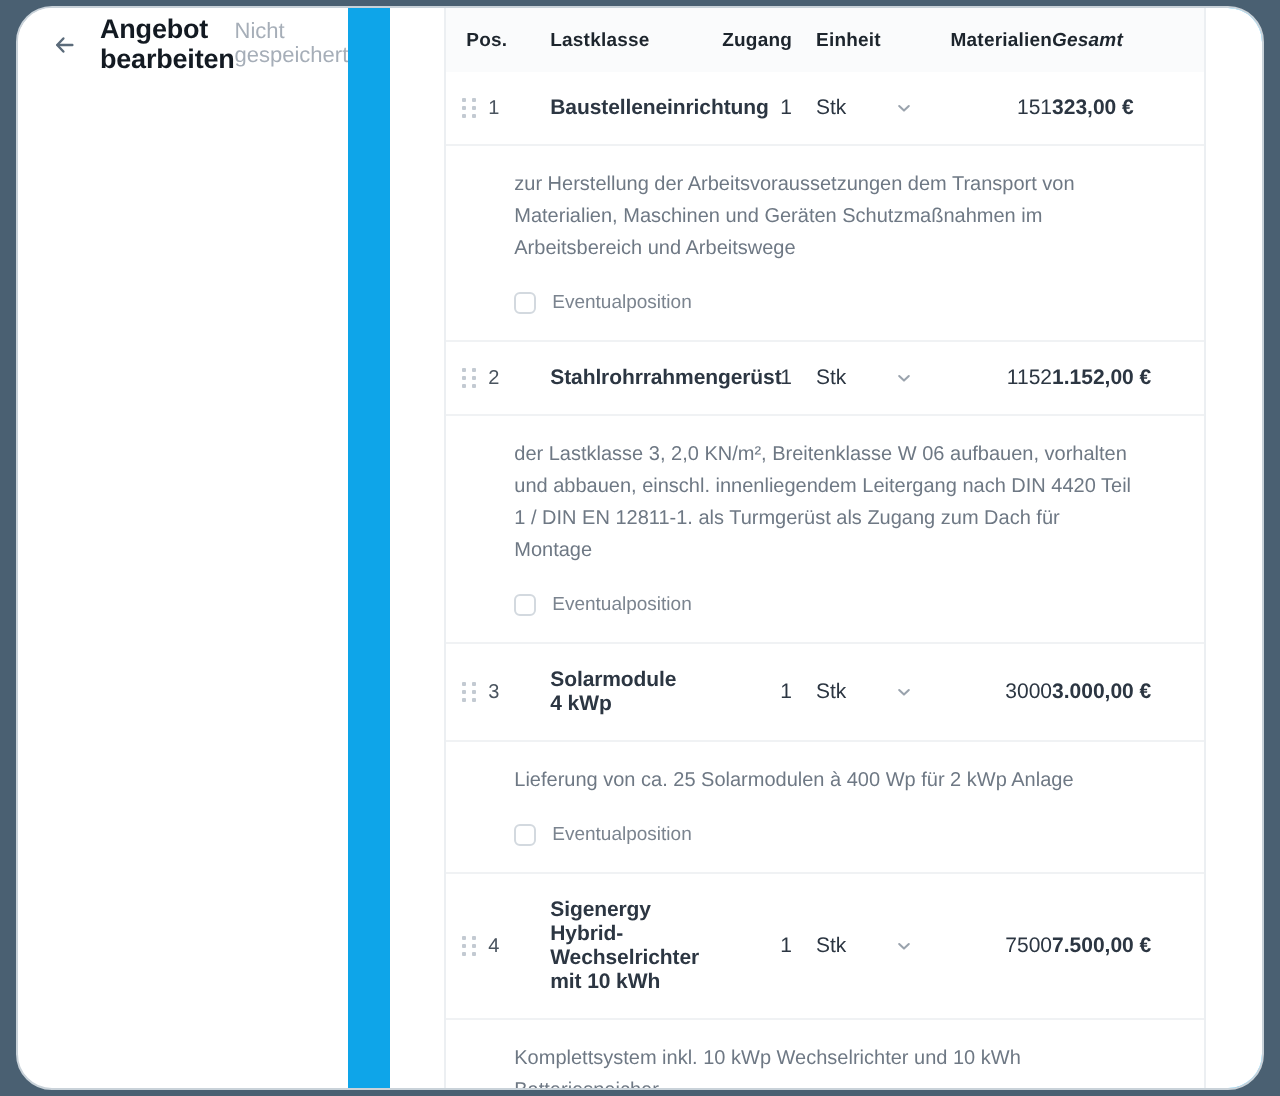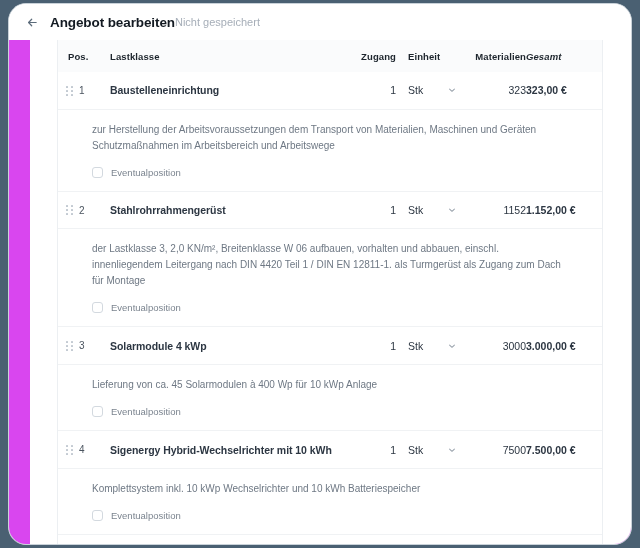--- a/index.html
+++ b/index.html
@@ -17,21 +17,21 @@
     position: absolute;
     left: 8px;
     top: 3px;
     width: 624px;
     height: 542px;
     background: #ffffff;
     border-radius: 18px;
     border: 1px solid #c9d2d9;
     overflow: hidden;
     display: flex;
-    flex-direction: column;
+    flex-direction: row;
   }
 
   .titlebar {
     height: 36px;
     flex: 0 0 36px;
     background: #ffffff;
     display: flex;
     align-items: center;
     padding: 0 0 0 10px;
   }
@@ -58,21 +58,21 @@
 
   .title-status {
     font-size: 11px;
     color: #a6aeb8;
   }
 
   
   .body-area {
     flex: 1 1 auto;
     display: flex;
-    background: #d946ef;
+    background: #0ea5e9;
     min-height: 0;
     padding-left: 21px;
   }
 
   .rail-left {
     flex: 0 0 28px;
     background: #ffffff;
     border-right: 1px solid #eceff2;
   }
   .rail-right {
@@ -266,21 +266,21 @@
               <td class="cell-einheit">
                 <span class="unit-select">
                   <span>Stk</span>
                   <span class="chev">
                     <svg width="8" height="8" viewBox="0 0 10 10" fill="none" stroke="currentColor" stroke-width="1.3" stroke-linecap="round" stroke-linejoin="round">
                         <path d="M2 3.8L5 6.6L8 3.8"></path>
                       </svg>
                   </span>
                 </span>
               </td>
-              <td class="cell-preis">323</td>
+              <td class="cell-preis">151</td>
               <td class="cell-gesamt">323,00 €</td>
             </tr>
             <tr class="item-desc">
               <td colspan="6">
                 <div class="desc-text">zur Herstellung der Arbeitsvoraussetzungen dem Transport von Materialien, Maschinen und Geräten Schutzmaßnahmen im Arbeitsbereich und Arbeitswege</div>
                 <div class="opt-row">
                   <span class="cb"></span>
                   <span class="opt-label">Eventualposition</span>
                 </div>
               </td>
@@ -339,21 +339,21 @@
                         <path d="M2 3.8L5 6.6L8 3.8"></path>
                       </svg>
                   </span>
                 </span>
               </td>
               <td class="cell-preis">3000</td>
               <td class="cell-gesamt">3.000,00 €</td>
             </tr>
             <tr class="item-desc">
               <td colspan="6">
-                <div class="desc-text">Lieferung von ca. 45 Solarmodulen à 400 Wp für 10 kWp Anlage</div>
+                <div class="desc-text">Lieferung von ca. 25 Solarmodulen à 400 Wp für 2 kWp Anlage</div>
                 <div class="opt-row">
                   <span class="cb"></span>
                   <span class="opt-label">Eventualposition</span>
                 </div>
               </td>
             </tr>
             <tr class="item-sep">
                 <td colspan="6"></td>
               </tr>
 

